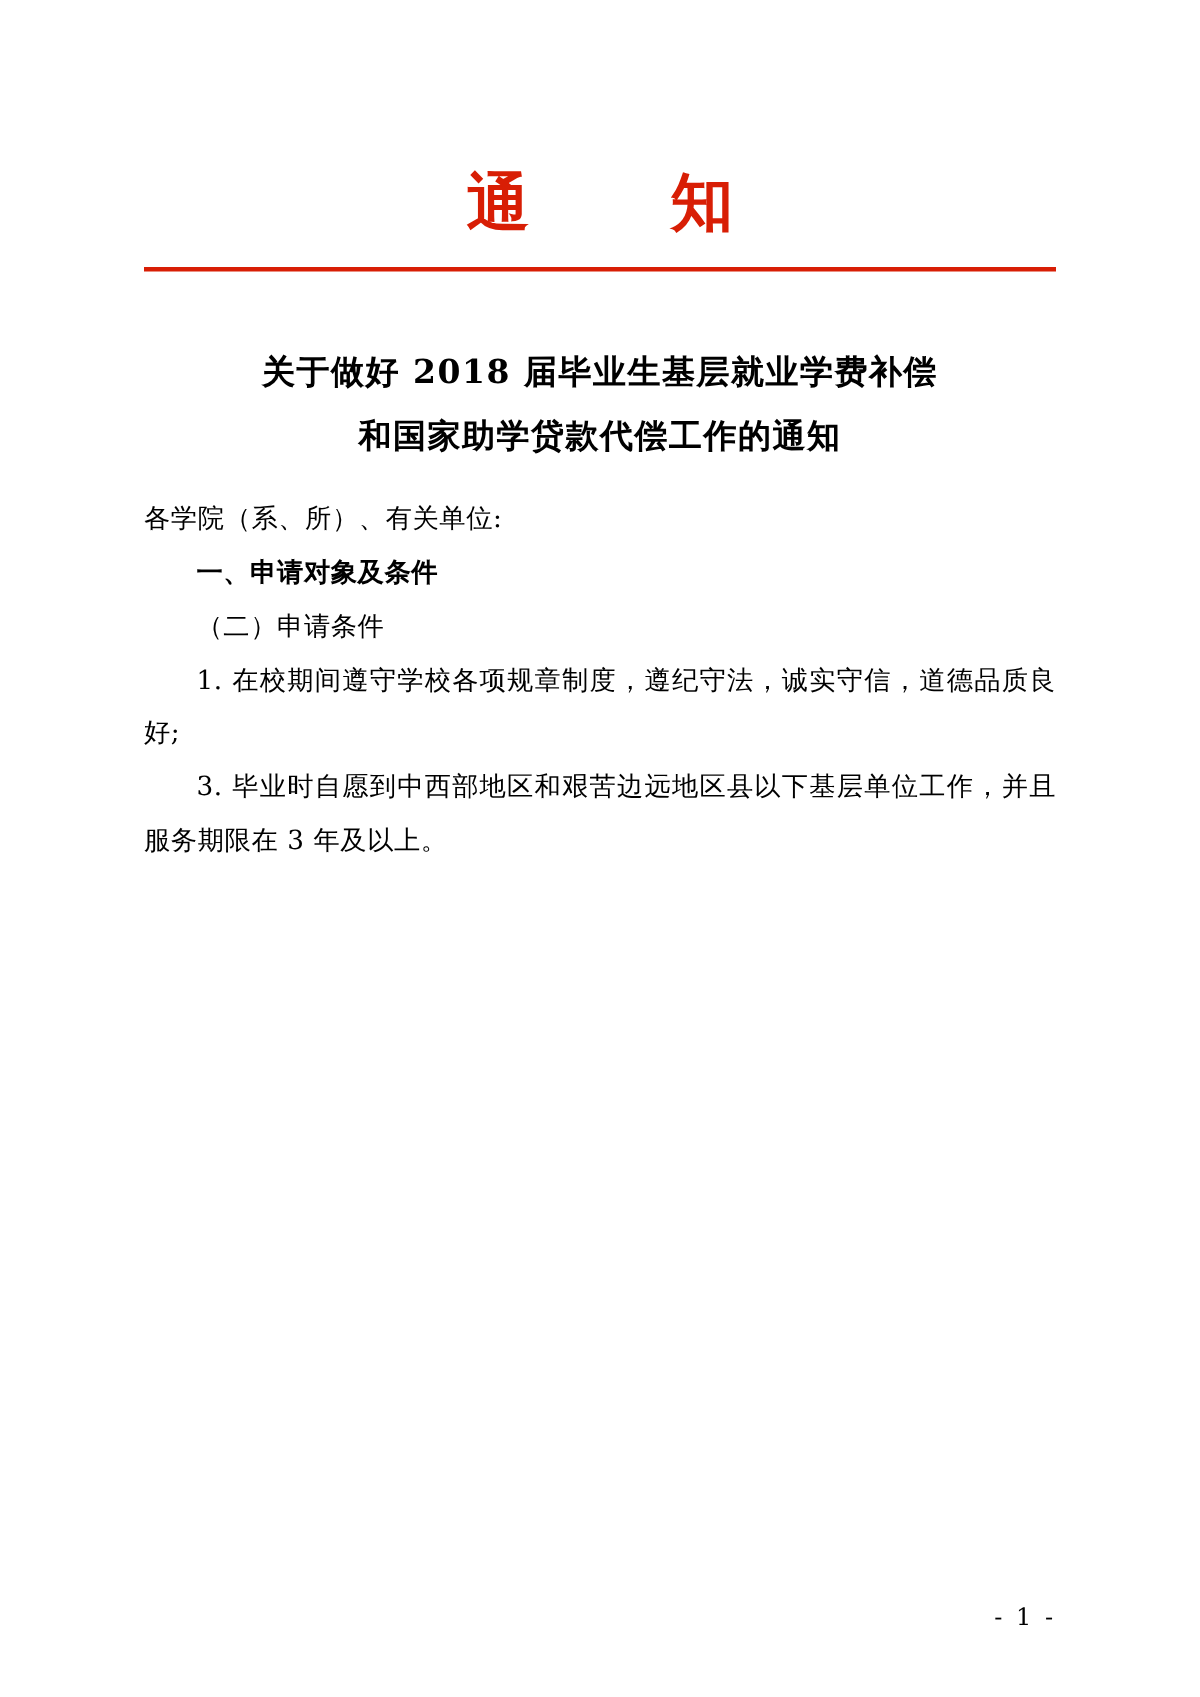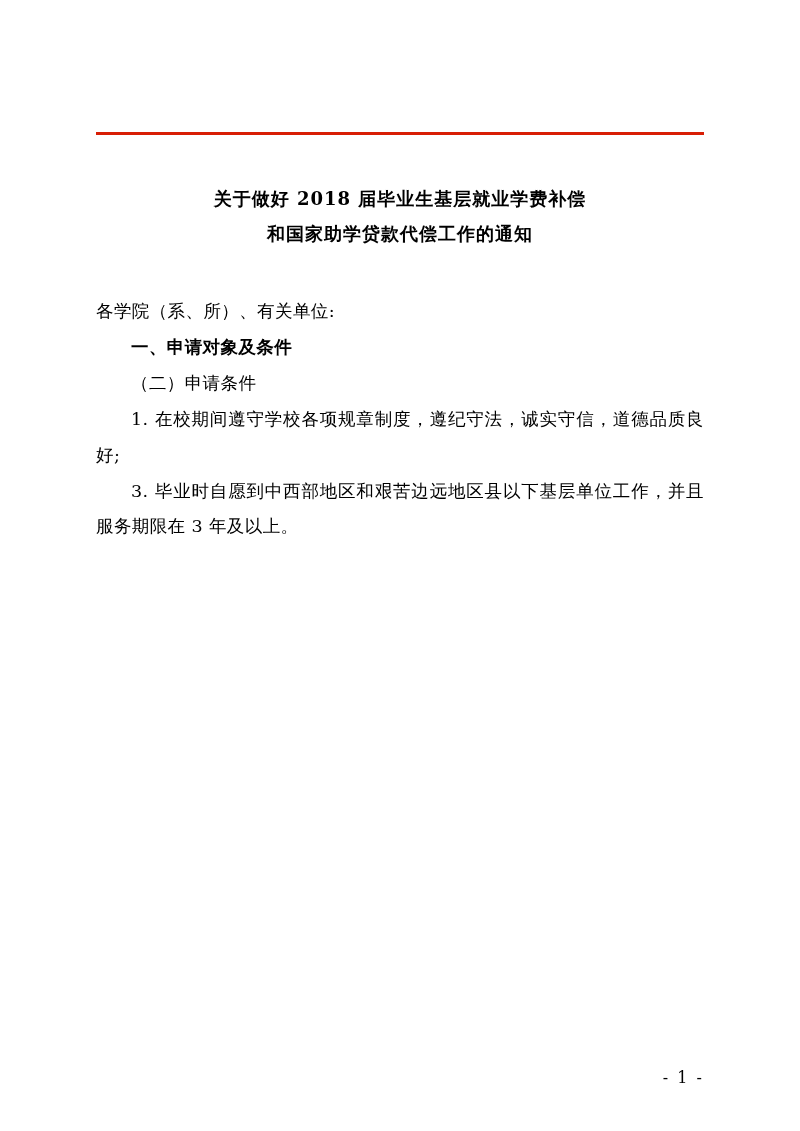--- a/index.html
+++ b/index.html
@@ -37,30 +37,30 @@
   }
   .masthead-rule {
     margin-top: 20px;
     height: 3px;
     background: #d81e05;
     width: 100%;
   }
   .doc-title {
     margin-top: 46px;
     text-align: center;
-    font-size: 18px;
+    font-size: 22px;
     font-weight: bold;
     line-height: 1.95;
     letter-spacing: 1px;
   }
   .doc-title .line {
     display: block;
   }
   .body-text {
-    margin-top: 43px;
+    margin-top: 16px;
     font-size: 17.5px;
     line-height: 2.05;
     letter-spacing: 0.4px;
     text-align: justify;
   }
   .p {
     margin: 0;
   }
   .p.indent {
     text-indent: 2em;
@@ -76,20 +76,21 @@
     font-size: 16px;
     letter-spacing: 2px;
   }
 </style>
 </head>
 <body>
 
 <div class="page">
 
   <div class="masthead">
+    <div class="masthead-title">通　知</div>
     <div class="masthead-rule"></div>
   </div>
 
   <div class="doc-title">
     <span class="line">关于做好 2018 届毕业生基层就业学费补偿</span>
     <span class="line">和国家助学贷款代偿工作的通知</span>
   </div>
 
   <div class="body-text">
     <p class="p">各学院（系、所）、有关单位:</p>

